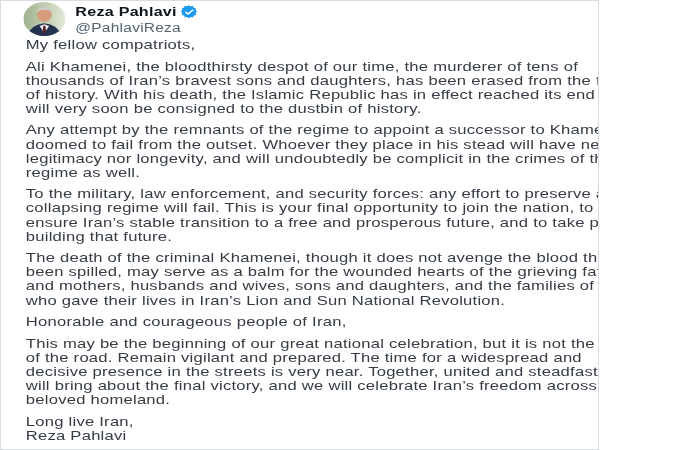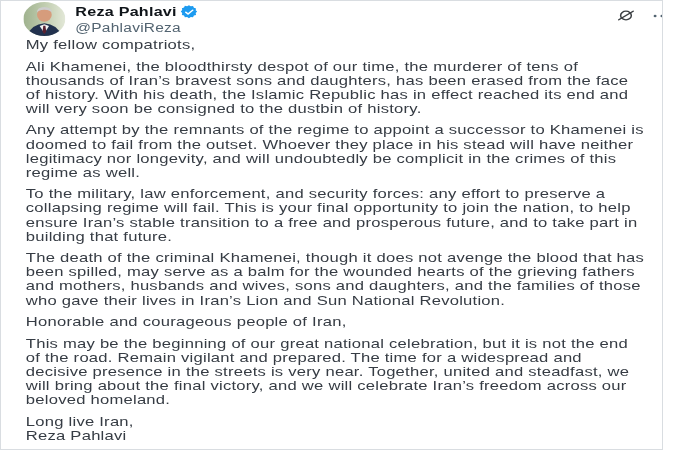--- a/index.html
+++ b/index.html
@@ -1,20 +1,20 @@
 <!DOCTYPE html>
 <html><head>
 <meta charset="utf-8">
 <style>
   html, body { margin: 0; padding: 0; background: #ffffff; }
   * { box-sizing: border-box; }
 
   .viewport {
     position: relative;
-    width: 663px;
+    width: 599px;
     height: 450px;
     background: #ffffff;
     border: 1px solid #d9dde1;
     overflow: hidden;
     font-family: "Liberation Sans", "DejaVu Sans", sans-serif;
   }
 
   
   .canvas {
     position: absolute;

